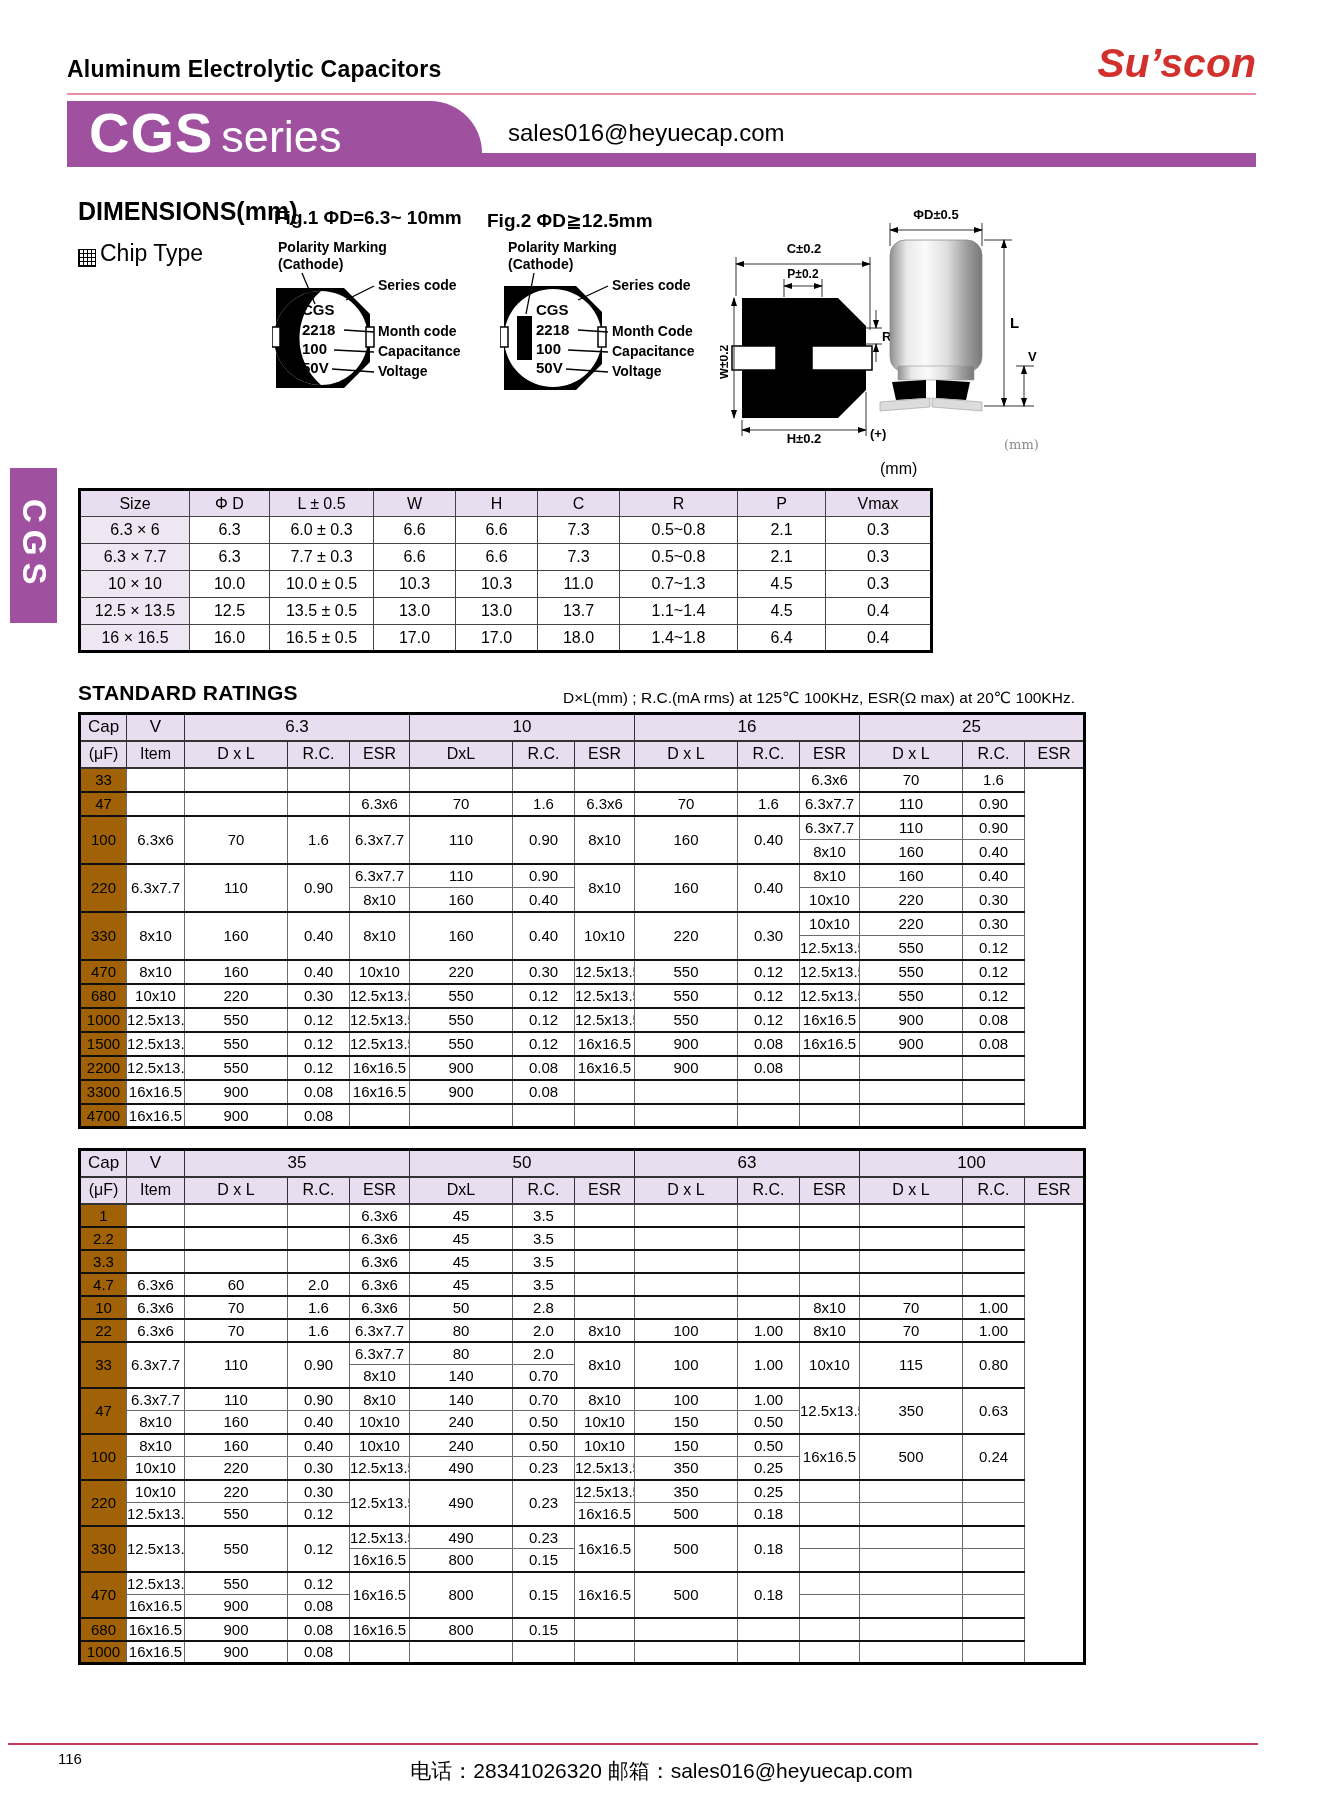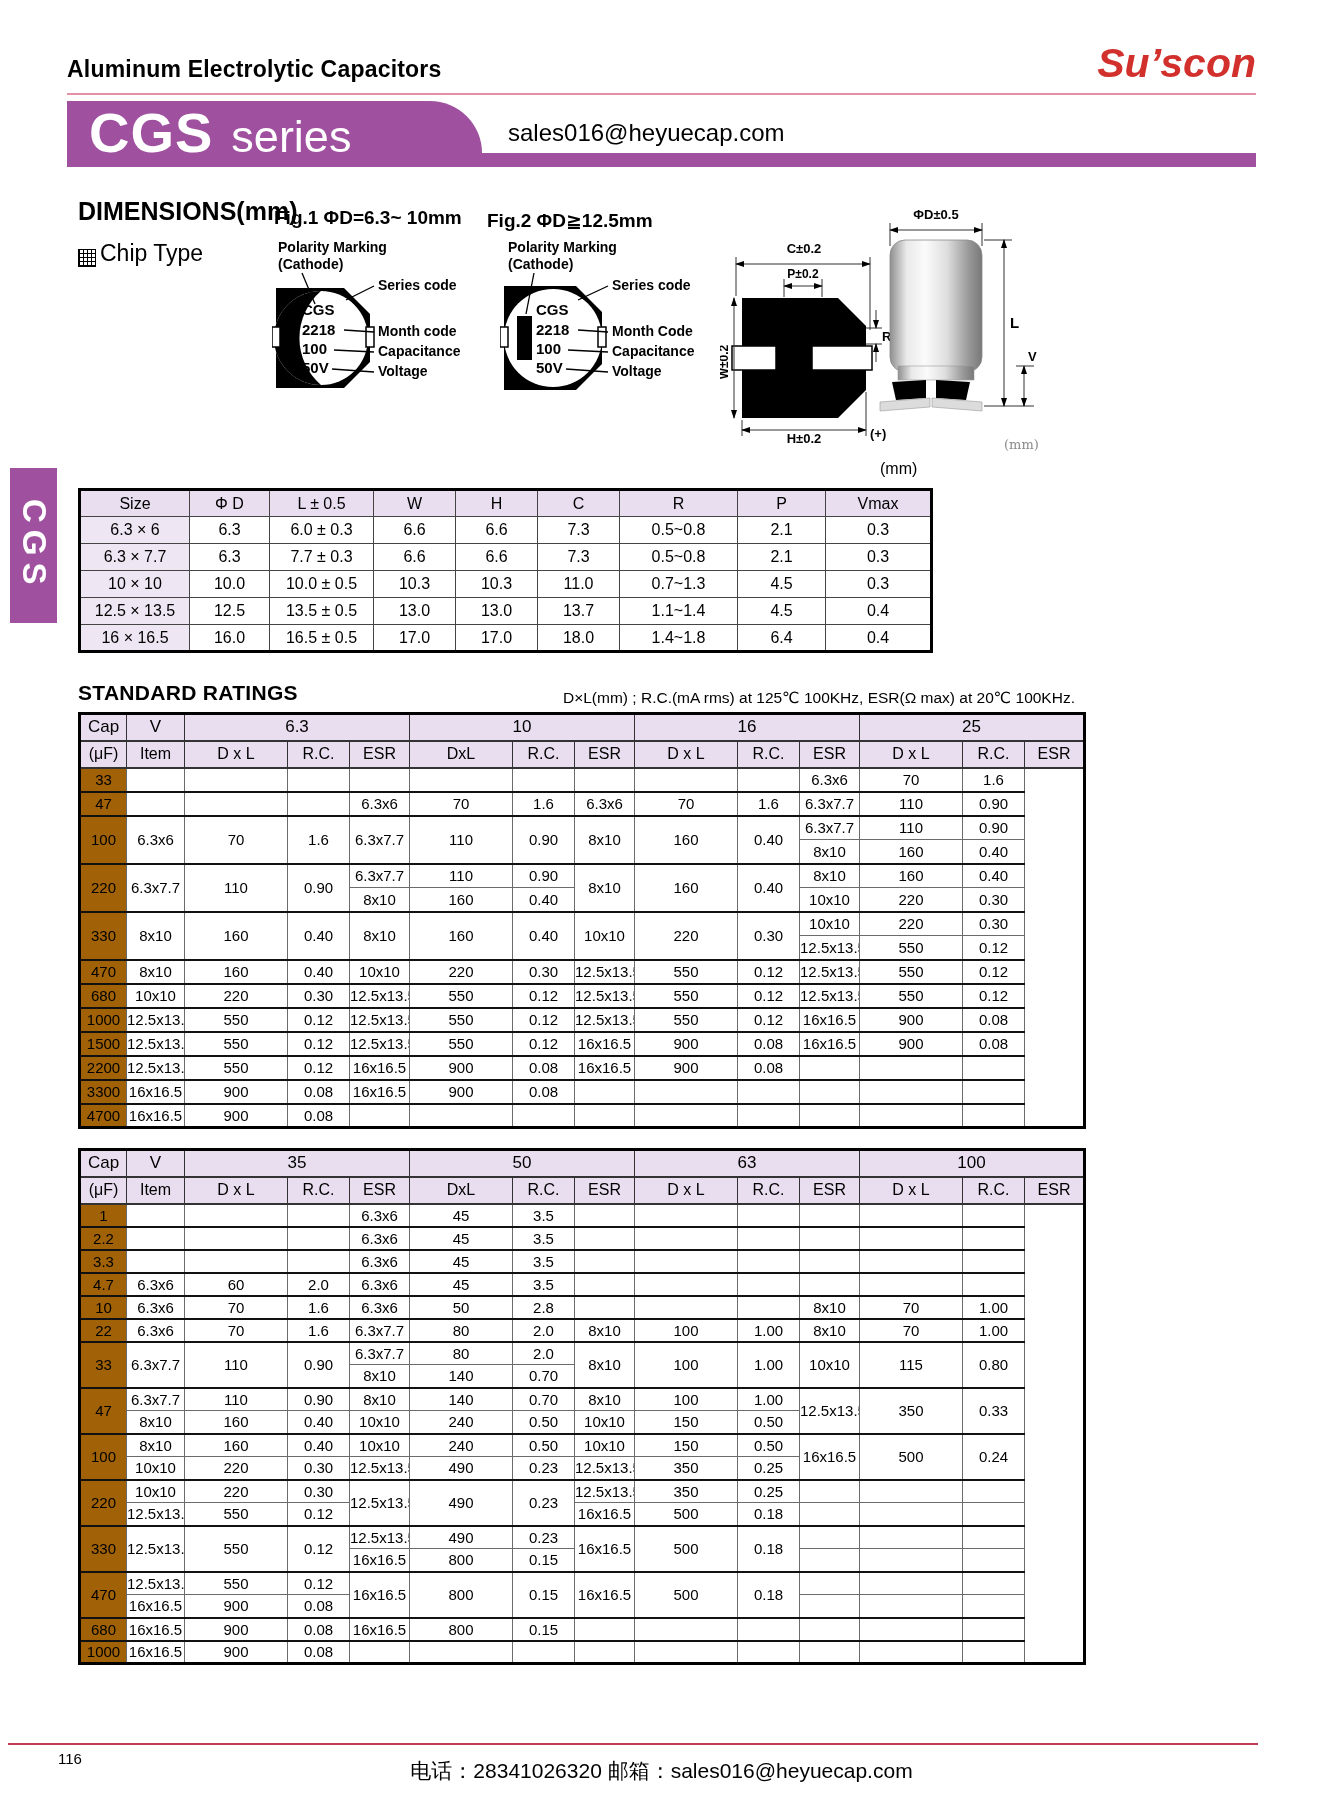--- a/index.html
+++ b/index.html
@@ -8,21 +8,21 @@
         font-family:"Liberation Sans","DejaVu Sans",sans-serif;color:#000;overflow:hidden;}
   .abs{position:absolute;}
 
   
   .cat-title{left:67px;top:56px;font-size:23px;font-weight:bold;letter-spacing:.2px;}
   .brand{right:67px;top:40px;font-size:41px;font-weight:bold;font-style:italic;color:#d2302c;}
   .rule-top{left:67px;top:93px;width:1189px;height:2px;background:#e590a4;}
   .banner-box{left:67px;top:101px;width:415px;height:66px;background:#9f519f;
               border-radius:0 52px 0 0;display:flex;align-items:baseline;padding-left:22px;}
   .series-name{color:#fff;font-size:56px;font-weight:bold;line-height:64px;letter-spacing:1px;}
-  .series-word{color:#fff;font-size:45px;font-weight:400;margin-left:18px;line-height:64px;}
+  .series-word{color:#fff;font-size:45px;font-weight:400;margin-left:8px;line-height:64px;}
   .banner-strip{left:440px;top:153px;width:816px;height:14px;background:#9f519f;}
   .banner-email{left:508px;top:119px;font-size:24px;}
 
   
   .sidebar{left:10px;top:468px;width:47px;height:155px;background:#9f519f;display:flex;
            align-items:center;justify-content:center;}
   .sidebar span{writing-mode:vertical-rl;color:#fff;font-size:33px;font-weight:bold;letter-spacing:7px;}
 
   
   .dim-title{left:78px;top:197px;font-size:25px;font-weight:bold;}
@@ -725,21 +725,21 @@
           <td>110</td>
           <td>0.90</td>
           <td>8x10</td>
           <td>140</td>
           <td>0.70</td>
           <td>8x10</td>
           <td>100</td>
           <td>1.00</td>
           <td rowspan="2">12.5x13.5</td>
           <td rowspan="2">350</td>
-          <td rowspan="2">0.33</td>
+          <td rowspan="2">0.63</td>
         </tr>
         <tr>
           <td>8x10</td>
           <td>160</td>
           <td>0.40</td>
           <td>10x10</td>
           <td>240</td>
           <td>0.50</td>
           <td>10x10</td>
           <td>150</td>

